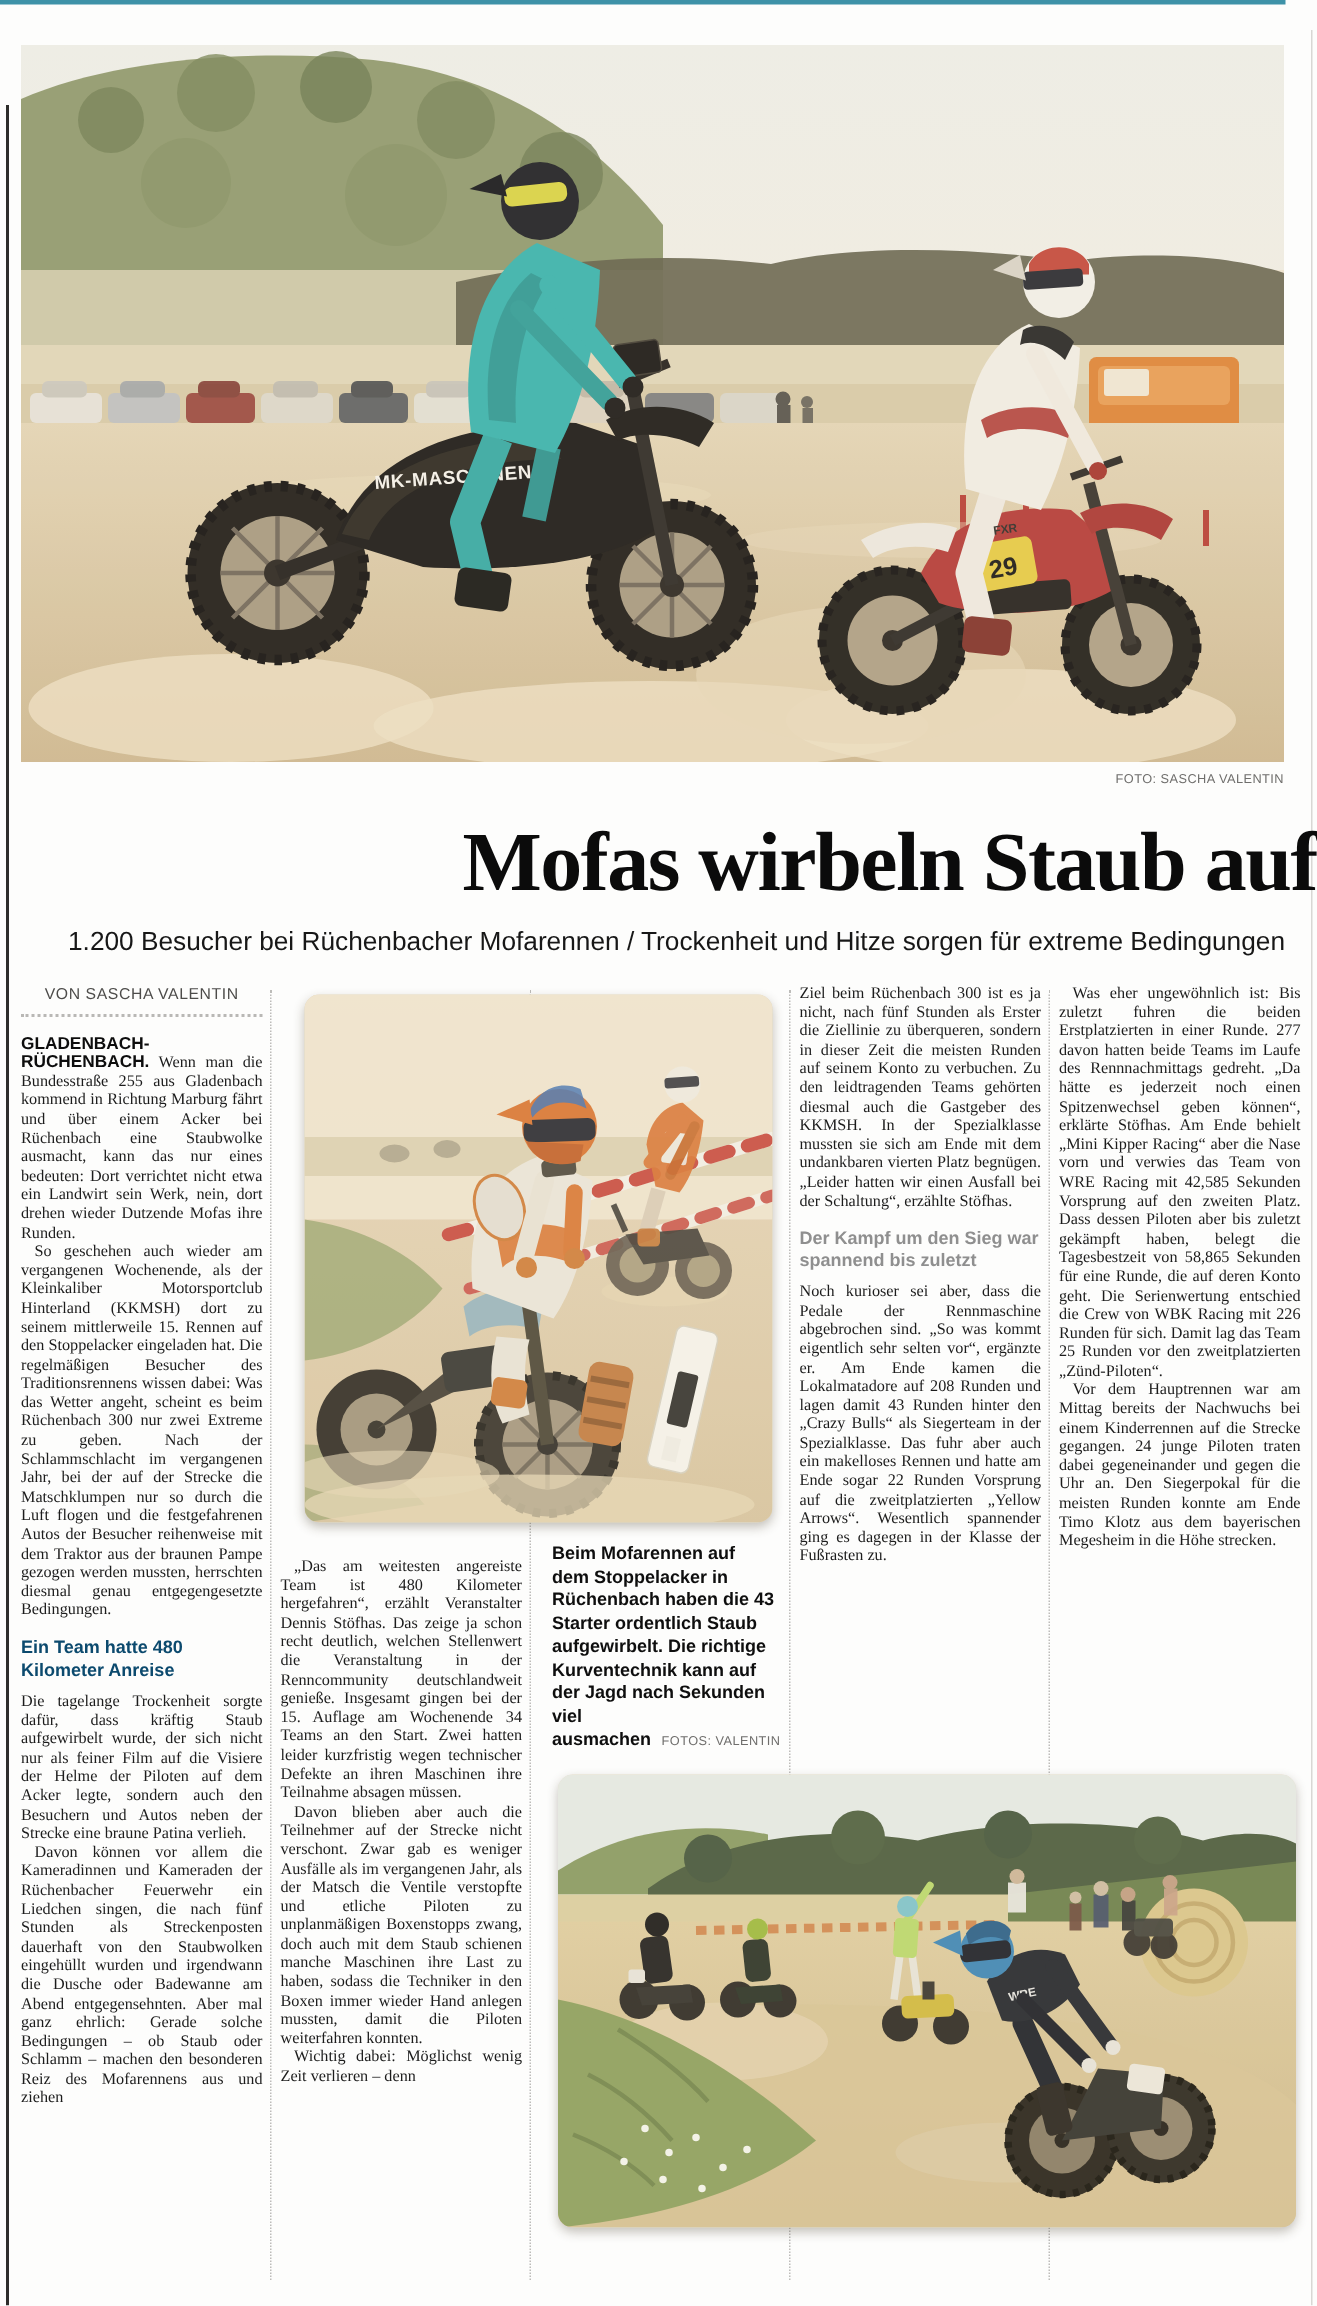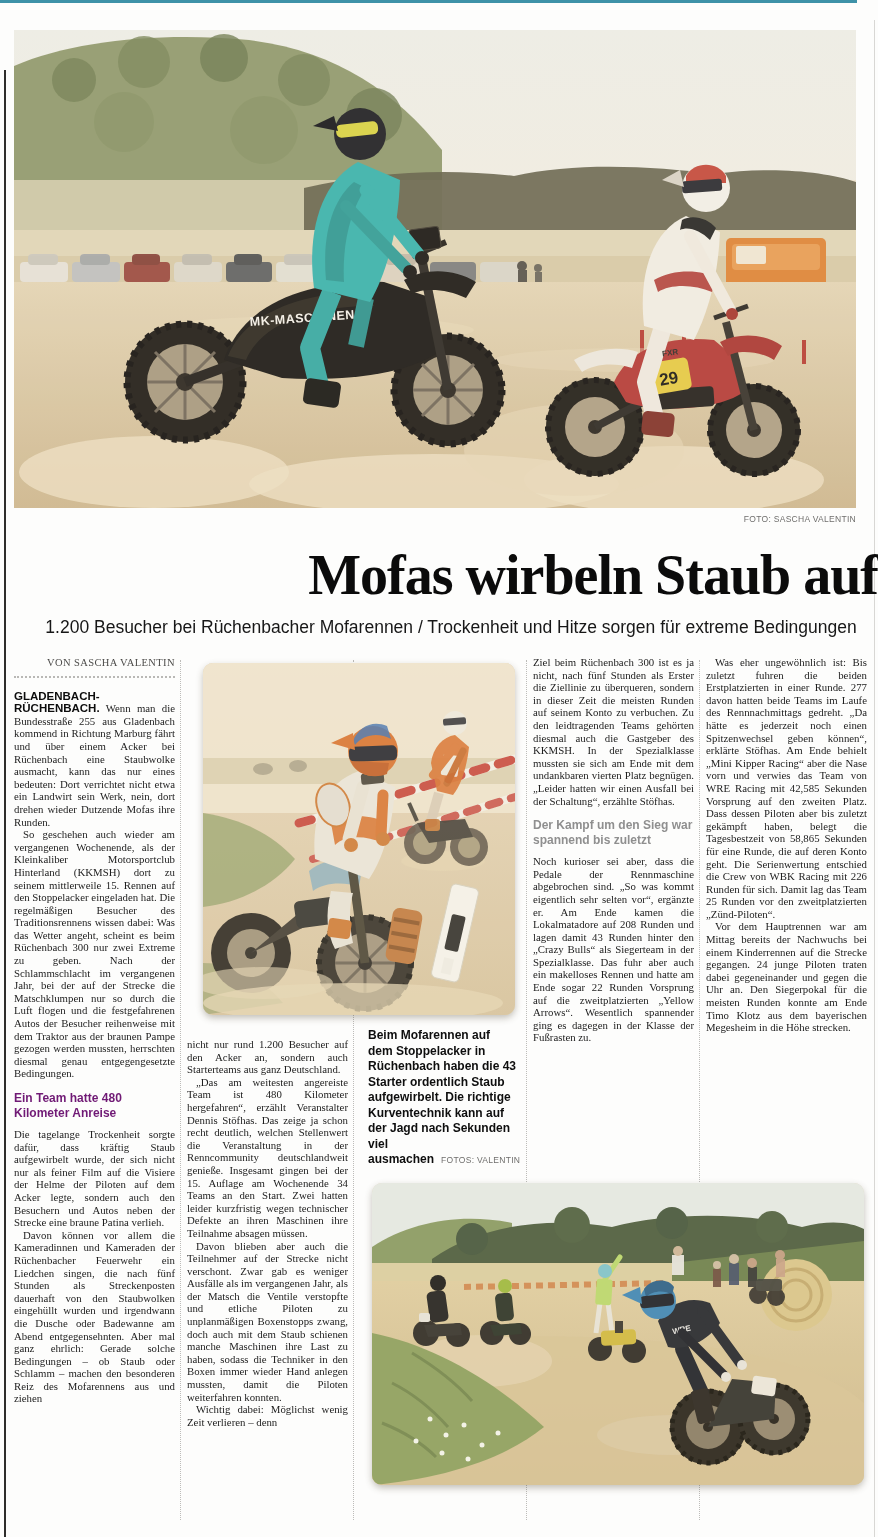--- a/index.html
+++ b/index.html
@@ -28,22 +28,22 @@
     font-size:17.5px; line-height:22px; color:#171717;padding-left:24px; }
 
   .col { position:absolute; width:161px; font-family:"Liberation Serif",serif;
     font-size:10.8px; line-height:12.6px; color:#1c1c1c; text-align:justify; hyphens:auto; }
   #col1 { left:14px;  top:657px; }
   #col2 { left:187px; top:1038px; }
   #col4 { left:533px; top:656px; }
   #col5 { left:706px; top:656px; }
   .col p { margin:0; }
   .col p.ind { text-indent:9px; }
-  .byline { font-family:Liberation Serif, serif; font-size:10.5px; letter-spacing:.4px;
-    color:#4d4c4a; text-align:right; padding-bottom:6px; border-bottom:2px dotted #b9b8b5; margin-bottom:12px; }
+  .byline { font-family:Liberation Sans, sans-serif; font-size:10.5px; letter-spacing:.4px;
+    color:#4d4c4a; text-align:center; padding-bottom:6px; border-bottom:2px dotted #b9b8b5; margin-bottom:12px; }
   .dateline { font-family:"Liberation Sans",sans-serif; font-weight:bold; font-size:11.5px; color:#0d0d0d; }
   .gray-subhead { font-family:"Liberation Sans",sans-serif; font-weight:bold; font-size:12px;
     line-height:14.5px; text-align:left; margin:11px 0 8px; }
 
   .colrule { position:absolute; top:660px; height:860px; width:0; border-left:1px dotted #bdbcb9; z-index:1; }
   #rule1 { left:180px; } #rule2 { left:353px; } #rule3 { left:526px; } #rule4 { left:699px; }
   .photo { z-index:3; }
   .col, .mid-caption { z-index:2; }
 
   .mid-caption { position:absolute; left:368px; top:1028px; width:150px; text-align:left;
@@ -211,27 +211,26 @@
 <div class="colrule" id="rule1"></div>
 <div class="colrule" id="rule2"></div>
 <div class="colrule" id="rule3"></div>
 <div class="colrule" id="rule4"></div>
 
 <div class="col" id="col1">
   <div class="byline">VON SASCHA VALENTIN</div>
   <p><span class="dateline">GLADENBACH-RÜCHENBACH.</span>
      <span>Wenn man die Bundesstraße 255 aus Gladenbach kommend in Richtung Marburg fährt und über einem Acker bei Rüchenbach eine Staubwolke ausmacht, kann das nur eines bedeuten: Dort verrichtet nicht etwa ein Landwirt sein Werk, nein, dort drehen wieder Dutzende Mofas ihre Runden.</span></p>
   <p class="ind">So geschehen auch wieder am vergangenen Wochenende, als der Kleinkaliber Motorsportclub Hinterland (KKMSH) dort zu seinem mittlerweile 15. Rennen auf den Stoppelacker eingeladen hat. Die regelmäßigen Besucher des Traditionsrennens wissen dabei: Was das Wetter angeht, scheint es beim Rüchenbach 300 nur zwei Extreme zu geben. Nach der Schlammschlacht im vergangenen Jahr, bei der auf der Strecke die Matschklumpen nur so durch die Luft flogen und die festgefahrenen Autos der Besucher reihenweise mit dem Traktor aus der braunen Pampe gezogen werden mussten, herrschten diesmal genau entgegengesetzte Bedingungen.</p>
-  <div class="gray-subhead" style="color:#701a75">Ein Team hatte 480 Kilometer Anreise</div>
+  <div class="gray-subhead" style="color:#0c4a6e">Ein Team hatte 480 Kilometer Anreise</div>
   <p>Die tagelange Trockenheit sorgte dafür, dass kräftig Staub aufgewirbelt wurde, der sich nicht nur als feiner Film auf die Visiere der Helme der Piloten auf dem Acker legte, sondern auch den Besuchern und Autos neben der Strecke eine braune Patina verlieh.</p>
   <p class="ind">Davon können vor allem die Kameradinnen und Kameraden der Rüchenbacher Feuerwehr ein Liedchen singen, die nach fünf Stunden als Streckenposten dauerhaft von den Staubwolken eingehüllt wurden und irgendwann die Dusche oder Badewanne am Abend entgegensehnten. Aber mal ganz ehrlich: Gerade solche Bedingungen – ob Staub oder Schlamm – machen den besonderen Reiz des Mofarennens aus und ziehen</p>
 </div>
 
 <div class="col" id="col2">
-  <p>nicht nur rund 1.200 Besucher auf den Acker an, sondern auch Starterteams aus ganz Deutschland.</p>
   <p class="ind">„Das am weitesten angereiste Team ist 480 Kilometer hergefahren“, erzählt Veranstalter Dennis Stöfhas. Das zeige ja schon recht deutlich, welchen Stellenwert die Veranstaltung in der Renncommunity deutschlandweit genieße. Insgesamt gingen bei der 15. Auflage am Wochenende 34 Teams an den Start. Zwei hatten leider kurzfristig wegen technischer Defekte an ihren Maschinen ihre Teilnahme absagen müssen.</p>
   <p class="ind">Davon blieben aber auch die Teilnehmer auf der Strecke nicht verschont. Zwar gab es weniger Ausfälle als im vergangenen Jahr, als der Matsch die Ventile verstopfte und etliche Piloten zu unplanmäßigen Boxenstopps zwang, doch auch mit dem Staub schienen manche Maschinen ihre Last zu haben, sodass die Techniker in den Boxen immer wieder Hand anlegen mussten, damit die Piloten weiterfahren konnten.</p>
   <p class="ind">Wichtig dabei: Möglichst wenig Zeit verlieren – denn</p>
 </div>
 
 <div class="photo" id="photo-mid">
 <svg viewBox="0 0 312 352" preserveAspectRatio="none">
   <defs>
     <linearGradient id="mg" x1="0" y1="0" x2="0" y2="1">
       <stop offset="0" stop-color="#ead9bd"></stop>

